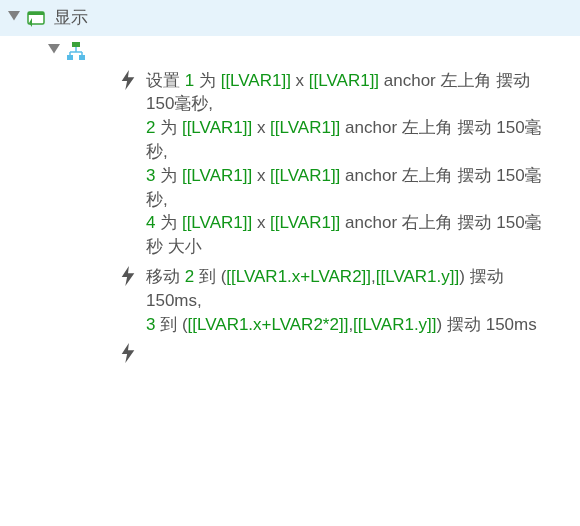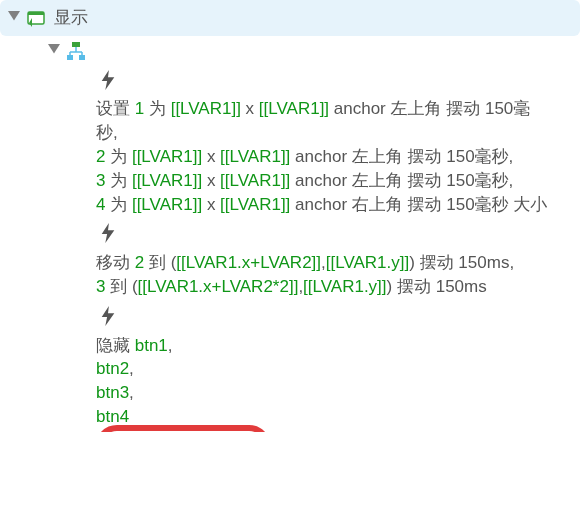--- a/index.html
+++ b/index.html
@@ -10,30 +10,29 @@
     color: #555;
     width: 580px;
     height: 526px;
     overflow: hidden;
     line-height: 1.4;
   }
   .row {
     display: flex;
     align-items: flex-start;
     padding: 3px 12px;
-    border-radius: 6px;
   }
   .row-root { background: #e6f3fb; padding-top: 6px; padding-bottom: 6px; }
   .tw { width: 20px; text-align: center; flex-shrink: 0; }
   .twist svg { width: 12px; height: 12px; display: inline-block; }
   .icon { width: 24px; text-align: center; flex-shrink: 0; margin-right: 6px; }
   .label { flex: 1; }
   .indent0 { padding-left: 4px; }
   .indent1 { padding-left: 44px; }
-  .indent2 { padding-left: 96px; flex-direction: column; }
+  .indent2 { padding-left: 96px; }
   .action-block {
     flex: 1;
     padding-right: 18px;
     color: #555;
   }
   .green { color: #109618; }
   .bolt svg { width: 18px; height: 22px; }
   .page-icon svg, .case-icon svg { width: 20px; height: 20px; vertical-align: middle; }
   .highlight-box {
     position: absolute;
@@ -99,19 +98,18 @@
         <span class="icon bolt"><svg viewBox="0 0 20 24">
             <polygon points="11,1 3,13 9,13 7,23 17,9 10,9" fill="#555"></polygon>
           </svg></span>
         <div class="action-block"><span>移动 </span><span class="green">2</span><span> 到 (</span><span class="green">[[LVAR1.x+LVAR2]]</span><span>,</span><span class="green">[[LVAR1.y]]</span><span>) 摆动 150ms,</span><br><span class="green">3</span><span> 到 (</span><span class="green">[[LVAR1.x+LVAR2*2]]</span><span>,</span><span class="green">[[LVAR1.y]]</span><span>) 摆动 150ms</span></div>
       </div>
       <div class="row indent2">
         <span class="tw"></span>
         <span class="icon bolt"><svg viewBox="0 0 20 24">
             <polygon points="11,1 3,13 9,13 7,23 17,9 10,9" fill="#555"></polygon>
           </svg></span>
-        <div class="action-block"><span>隐藏 </span><span class="green">btn1</span><span>,</span><br><span class="green">btn2</span><span>,</span><br><span class="green">btn3</span><span>,</span><br><span class="green">btn4</span></div>
       </div>
     </div>
 
   <div class="highlight-box" id="hl" style="left: 95px; top: 425px; width: 176px; height: 110px;"></div>
 
 </div>
 
 </body></html>

